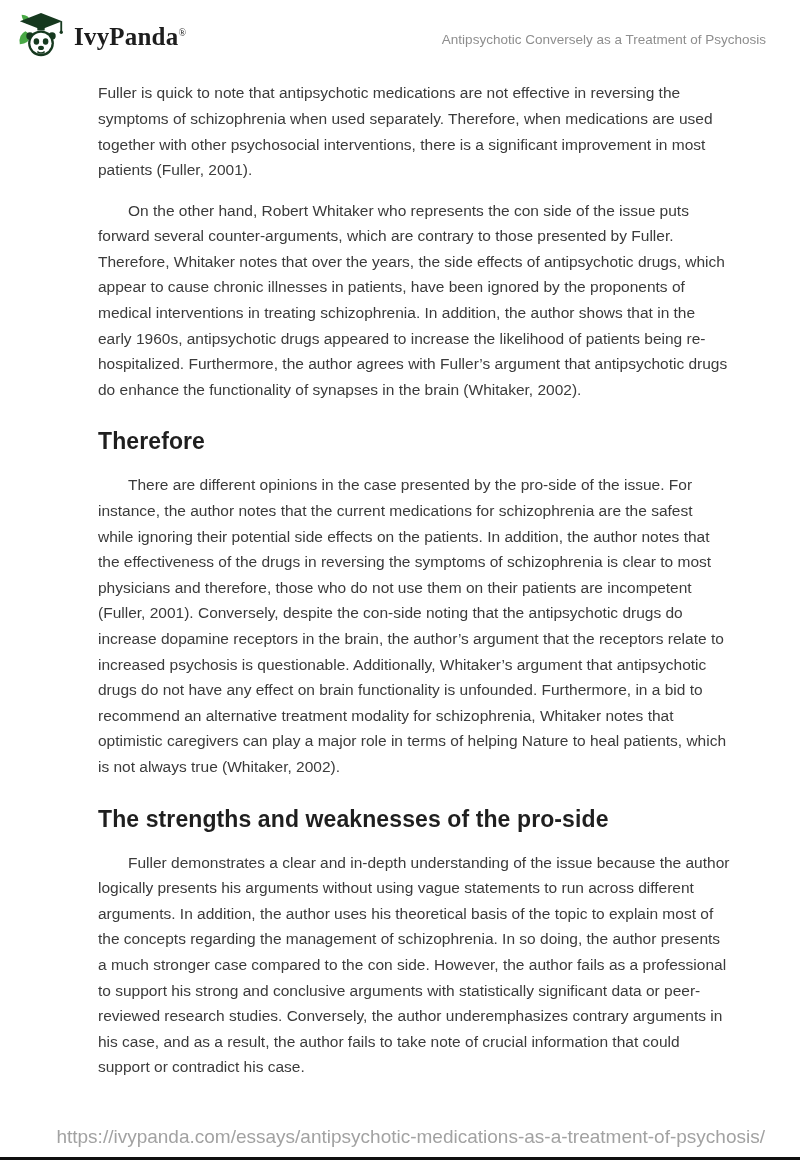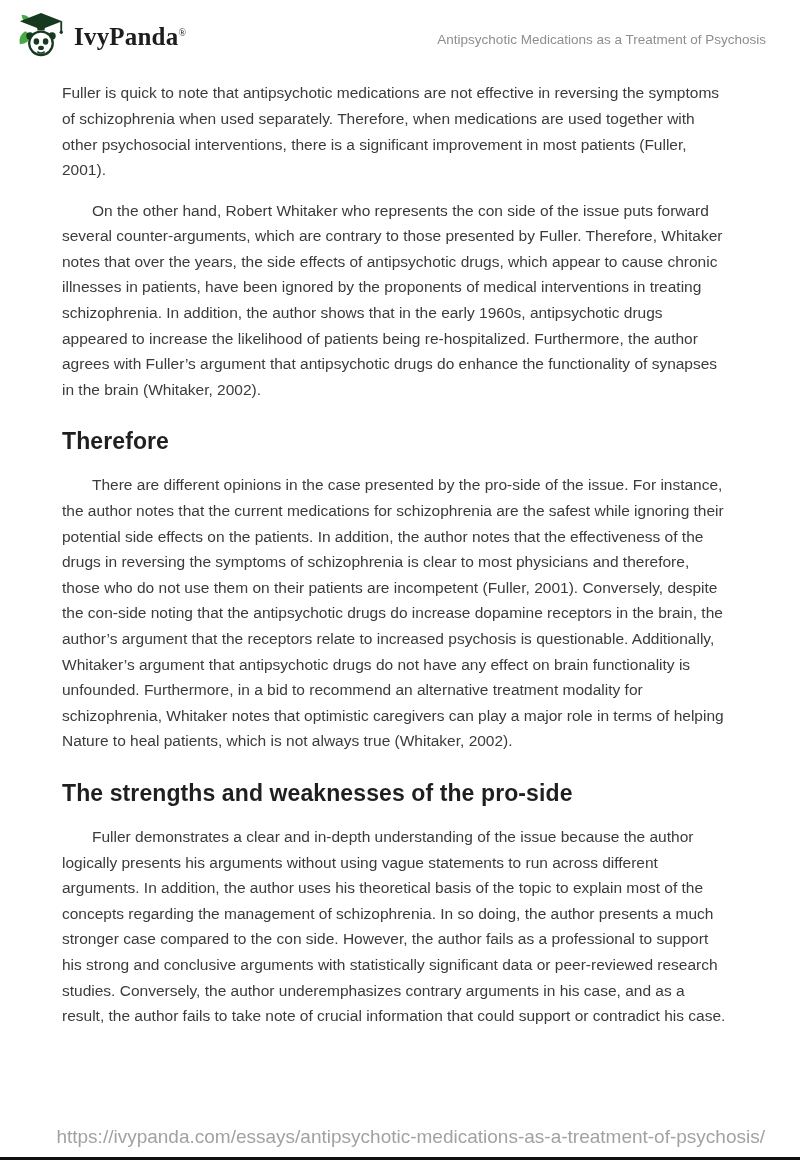--- a/index.html
+++ b/index.html
@@ -42,21 +42,21 @@
     color: #1d1d1d;
   }
   .doc-title {
     margin-top: 8px;
     font-size: 13.5px;
     color: #8e8e8e;
   }
 
   
   .content {
-    padding: 18px 70px 0 62px;
+    padding: 18px 70px 0 98px;
   }
   .content p {
     font-size: 15.5px;
     line-height: 25.6px;
     color: #3b3b3b;
     margin-bottom: 15px;
   }
   .content p.indent { text-indent: 30px; }
   .content h2 {
     font-size: 23px;
@@ -109,21 +109,21 @@
           <circle cx="25" cy="35" r="14" fill="#16391f"></circle>
           <circle cx="25" cy="35" r="11.5" fill="#ffffff"></circle>
           <ellipse cx="20" cy="33" rx="3" ry="3.6" fill="#16391f"></ellipse>
           <ellipse cx="30" cy="33" rx="3" ry="3.6" fill="#16391f"></ellipse>
           <ellipse cx="25" cy="40" rx="3.2" ry="2.2" fill="#16391f"></ellipse>
           <path d="M21 44 Q25 47 29 44" stroke="#16391f" stroke-width="1.6" fill="none"></path>
         </svg>
       </span>
       <span class="brand-wrap"><span>IvyPanda</span><span class="brand-reg">®</span></span>
     </div>
-    <div class="doc-title">Antipsychotic Medications as a Treatment of Psychosis</div>
+    <div class="doc-title">Antipsychotic Conversely as a Treatment of Psychosis</div>
   </header>
 
   <main class="content">
     <p>Fuller is quick to note that antipsychotic medications are not effective in reversing the symptoms of schizophrenia when used separately. Therefore, when medications are used together with other psychosocial interventions, there is a significant improvement in most patients (Fuller, 2001).</p>
     <p class="indent">On the other hand, Robert Whitaker who represents the con side of the issue puts forward several counter-arguments, which are contrary to those presented by Fuller. Therefore, Whitaker notes that over the years, the side effects of antipsychotic drugs, which appear to cause chronic illnesses in patients, have been ignored by the proponents of medical interventions in treating schizophrenia. In addition, the author shows that in the early 1960s, antipsychotic drugs appeared to increase the likelihood of patients being re-hospitalized. Furthermore, the author agrees with Fuller’s argument that antipsychotic drugs do enhance the functionality of synapses in the brain (Whitaker, 2002).</p>
     <h2>Therefore</h2>
     <p class="indent">There are different opinions in the case presented by the pro-side of the issue. For instance, the author notes that the current medications for schizophrenia are the safest while ignoring their potential side effects on the patients. In addition, the author notes that the effectiveness of the drugs in reversing the symptoms of schizophrenia is clear to most physicians and therefore, those who do not use them on their patients are incompetent (Fuller, 2001). Conversely, despite the con-side noting that the antipsychotic drugs do increase dopamine receptors in the brain, the author’s argument that the receptors relate to increased psychosis is questionable. Additionally, Whitaker’s argument that antipsychotic drugs do not have any effect on brain functionality is unfounded. Furthermore, in a bid to recommend an alternative treatment modality for schizophrenia, Whitaker notes that optimistic caregivers can play a major role in terms of helping Nature to heal patients, which is not always true (Whitaker, 2002).</p>
     <h2>The strengths and weaknesses of the pro-side</h2>
     <p class="indent">Fuller demonstrates a clear and in-depth understanding of the issue because the author logically presents his arguments without using vague statements to run across different arguments. In addition, the author uses his theoretical basis of the topic to explain most of the concepts regarding the management of schizophrenia. In so doing, the author presents a much stronger case compared to the con side. However, the author fails as a professional to support his strong and conclusive arguments with statistically significant data or peer-reviewed research studies. Conversely, the author underemphasizes contrary arguments in his case, and as a result, the author fails to take note of crucial information that could support or contradict his case.</p>
   </main>

